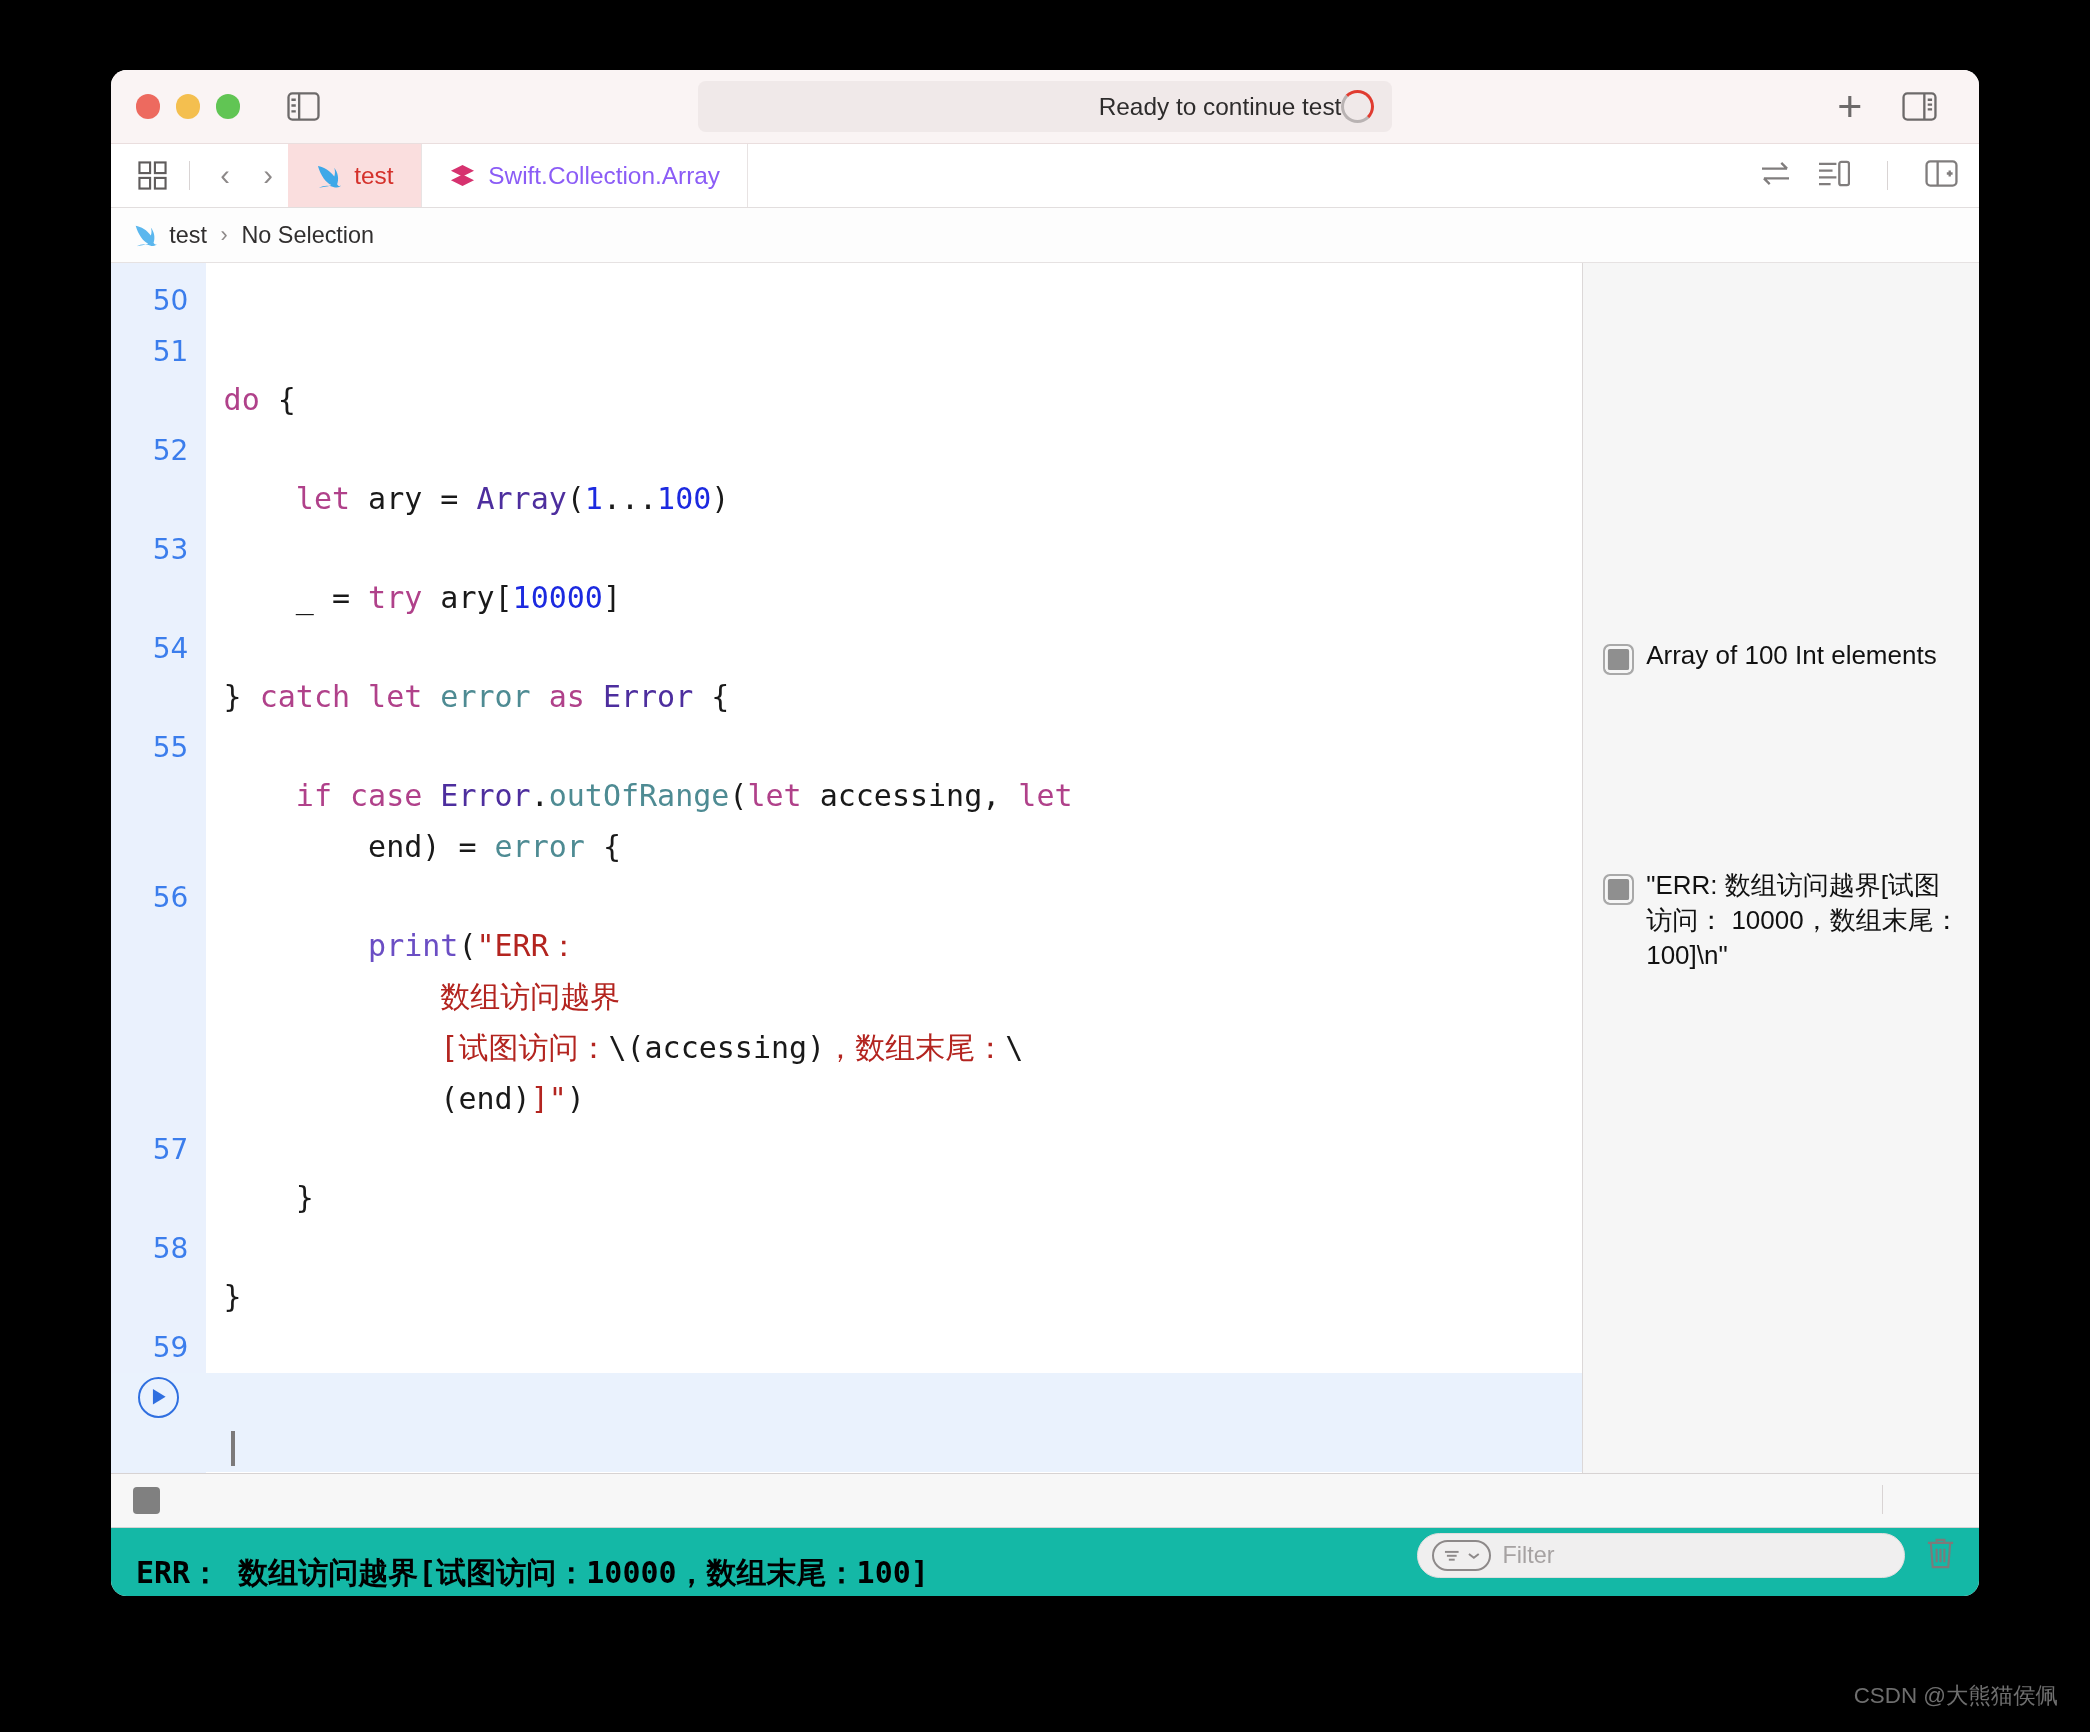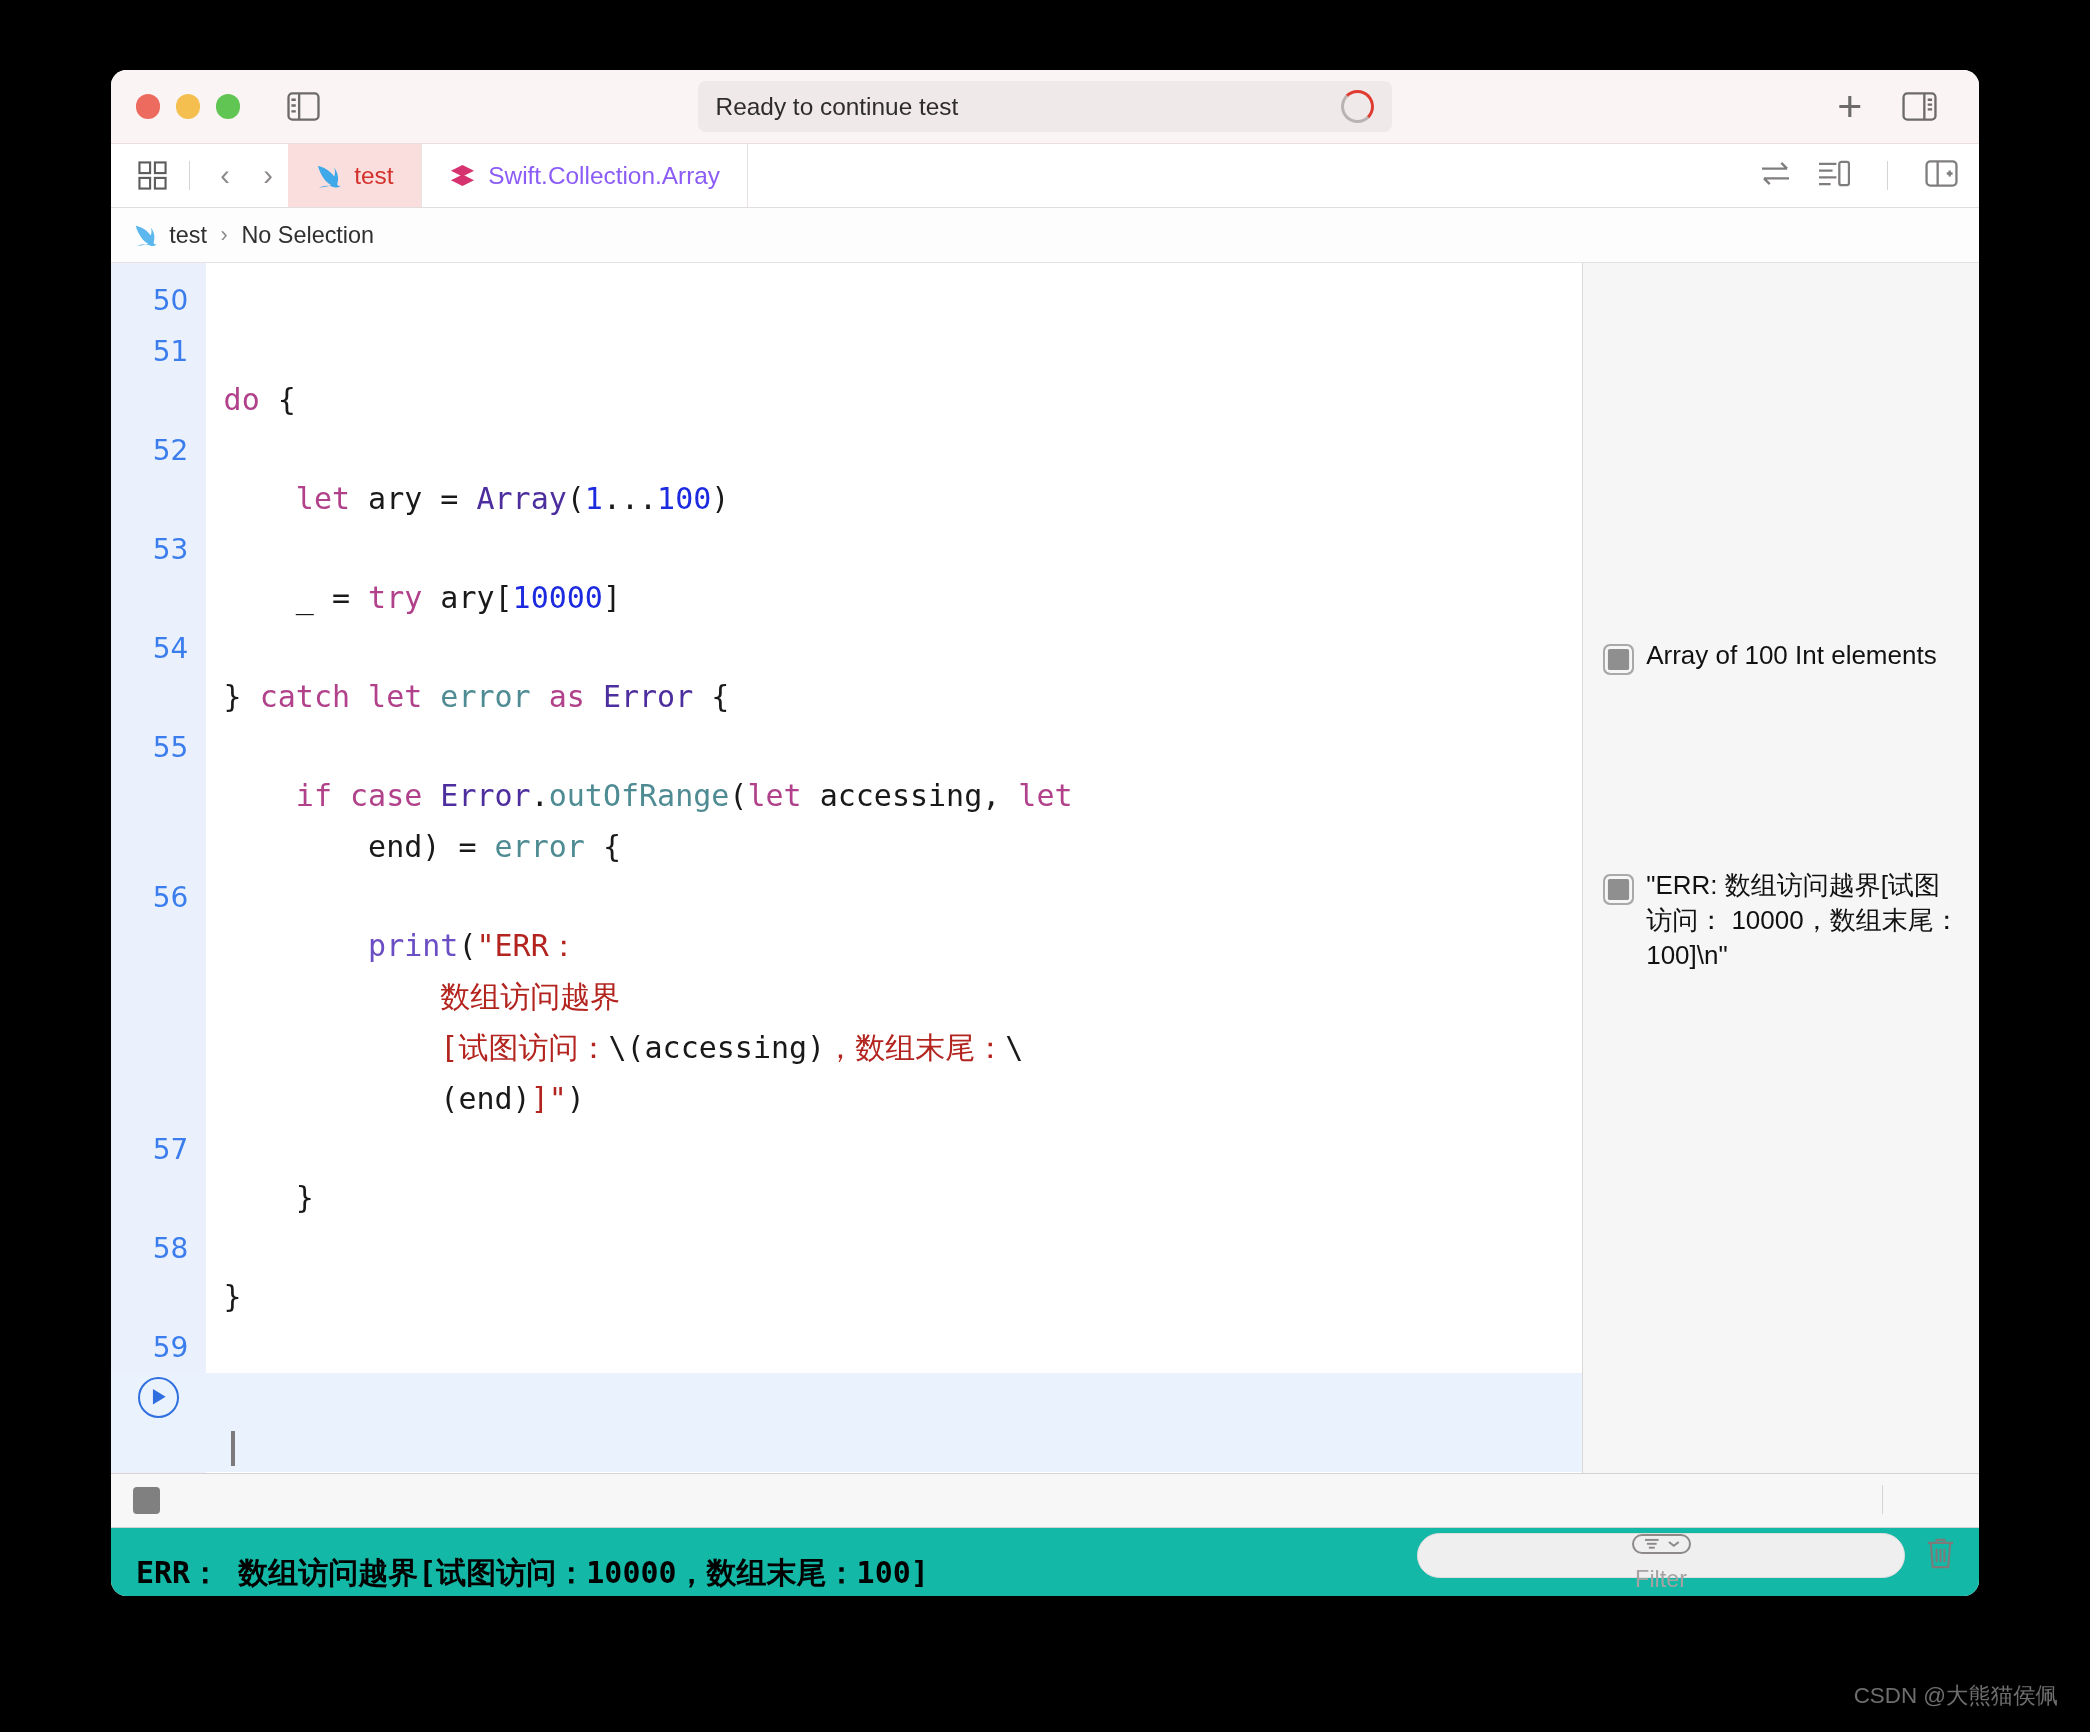--- a/index.html
+++ b/index.html
@@ -23,20 +23,21 @@
   }
 
   
   .titlebar {
     height: 74px; flex: 0 0 74px;
     background: #faf4f4;
     display: flex; align-items: center;
     padding: 16px 25px;
     border-bottom: 1px solid #eadede;
     position: relative;
+    text-align: right;
   }
   .traffic { display: flex; gap: 15.6px; align-items: center; }
   .dot { width: 24.4px; height: 24.4px; border-radius: 50%; }
   .dot.red    { background: #ed6a5f; }
   .dot.yellow { background: #f4bf4f; }
   .dot.green  { background: #61c554; }
 
   .tb-icon {
     width: 45px; height: 45px;
     display: flex; align-items: center; justify-content: center;
@@ -218,21 +219,20 @@
   .console-bottom {
     position: absolute; right: 23.4px; bottom: 17.6px;
     display: flex; align-items: center; gap: 19.5px;
   }
   .filter-box {
     width: 488px; height: 45px;
     background: #f0efef; border: 1px solid #e0dddd;
     border-radius: 22.4px;
     display: flex; align-items: center; gap: 11.7px;
     padding: 0 13.7px;
-    flex-direction: column;
   }
   .filter-pill {
     width: 59px; height: 31px; border: 2px solid #8d8989; border-radius: 15.6px;
     display: flex; align-items: center; justify-content: center; gap: 3.9px;
     color: #8d8989;
   }
   .filter-ph { font-size: 23.4px; color: #a6a2a2; }
   .trash { color: #7d7a7a; }
 
   .watermark {

